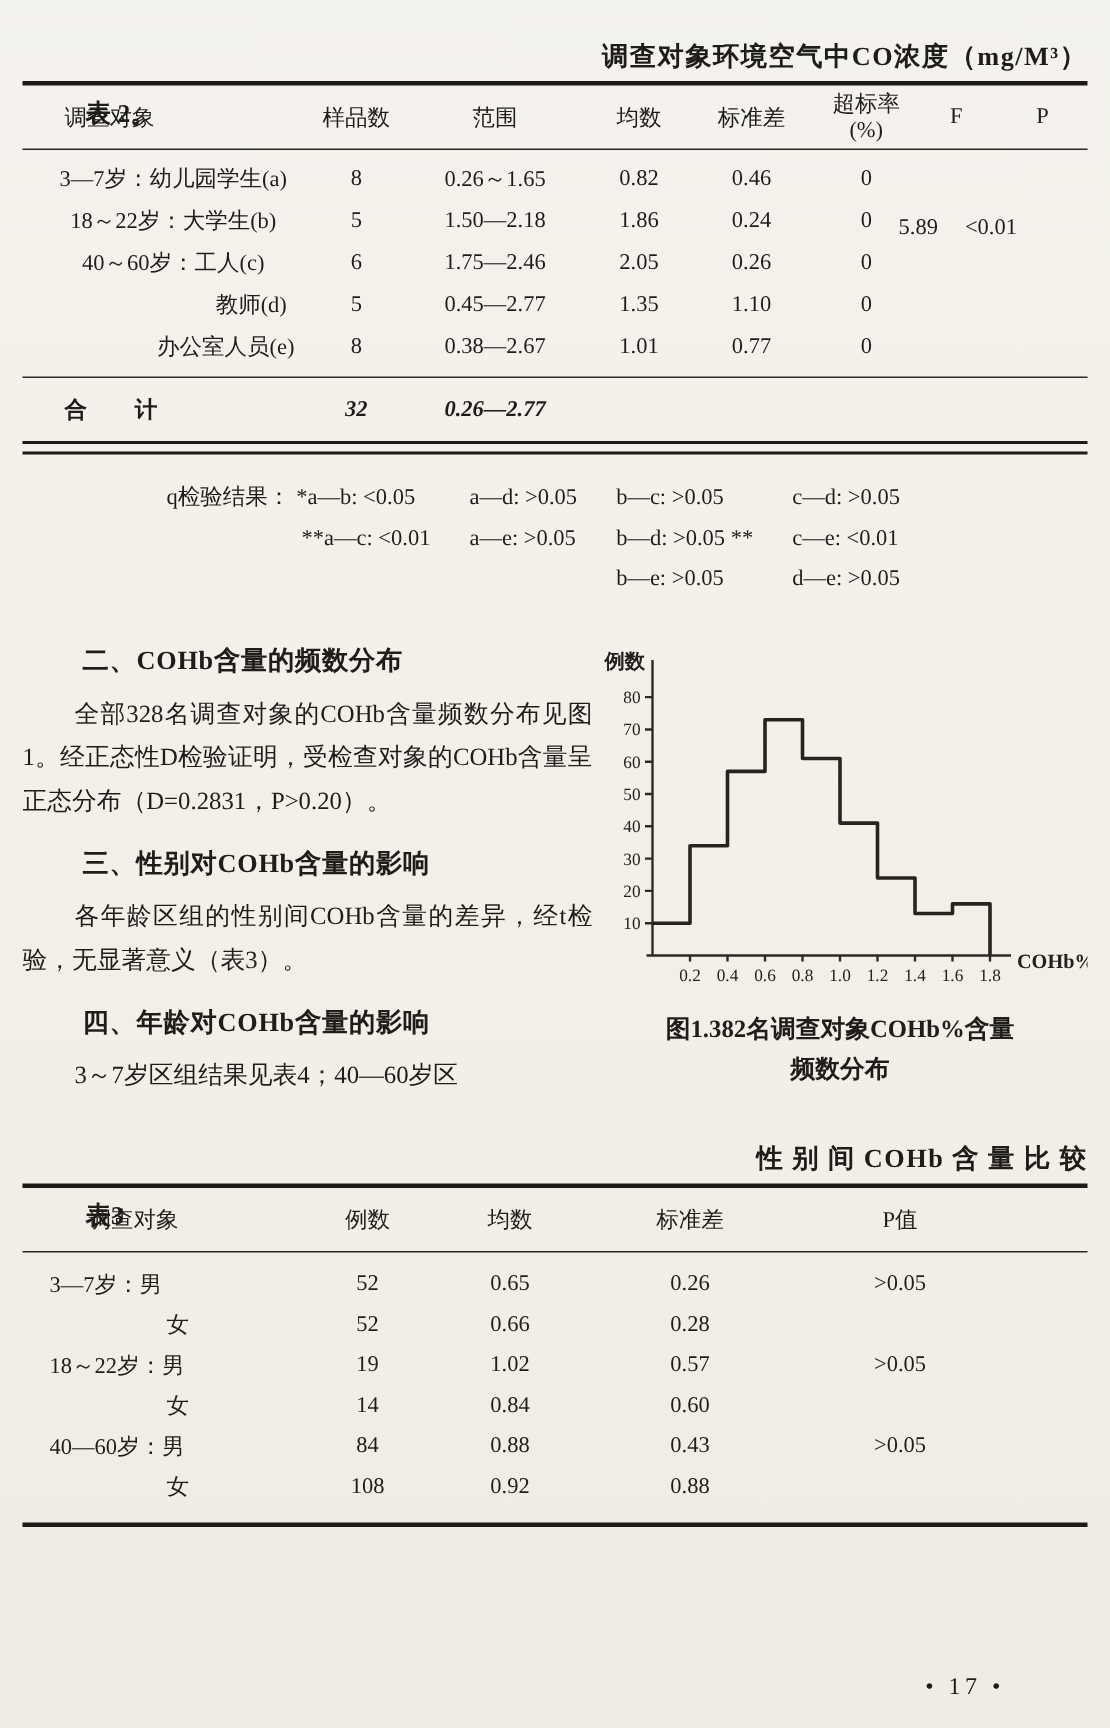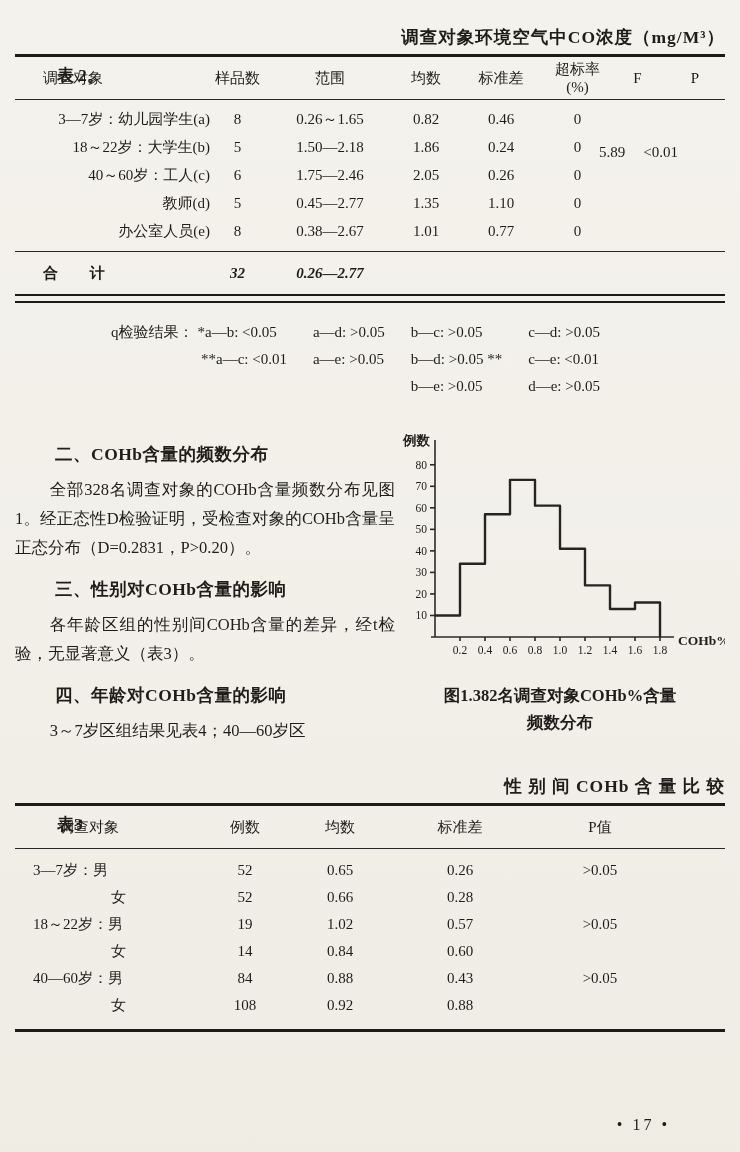--- a/index.html
+++ b/index.html
@@ -19,51 +19,51 @@
   .rule-thin{border-top:1.5px solid #2a2826;height:0;}
   .rule-double{height:5px;border-top:2px solid #1d1b18;border-bottom:2px solid #1d1b18;}
   
   .tbar{position:relative;height:34px;line-height:34px;}
   .tbar .tag{position:absolute;left:42px;font-weight:700;font-size:17px;margin-top:39px;}
   .tbar .ttl{display:block;text-align:right;font-weight:700;font-size:17.5px;letter-spacing:1px;}
   
   .t2-row{display:grid;grid-template-columns:195px 55px 130px 62px 88px 65px 55px 60px;align-items:center;height:28px;font-size:15px;}
   .t2-head{height:42px;font-size:15px;}
   .c{text-align:center;}
-  .c-label{text-align:right;padding-left:6px;white-space:nowrap;}
+  .c-label{text-align:center;padding-left:6px;white-space:nowrap;}
   .head-label{text-align:left;padding-left:28px;}
   .ind-d{padding-left:110px;}
   .ind-e{padding-left:76px;}
   .t2-body{position:relative;padding:5px 0 6px 0;}
   .fp{position:absolute;top:44px;left:584px;display:flex;gap:18px;font-size:15px;}
   .t2-total{display:grid;grid-template-columns:195px 55px 130px auto;align-items:center;height:42px;font-size:15px;font-style:italic;font-weight:bold;}
   .t2-total .tot-label{padding-left:28px;letter-spacing:14px;font-style:normal;}
   
   .qtest{display:flex;gap:26px;padding-left:96px;margin-top:16px;font-size:15px;}
   .qline{height:27px;line-height:27px;white-space:nowrap;}
   .q-intro{margin-right:4px;}
   .q-sub{padding-left:90px;}
   
   .mid{display:flex;margin-top:26px;}
   .mid-left{width:380px;}
   .mid-right{width:330px;padding-top:6px;}
   .sec-h{font-weight:700;font-size:17.5px;margin:15px 0 9px 40px;letter-spacing:0.5px;}
-  .sec-h.first{margin-top:16px;}
+  .sec-h.first{margin-top:2px;}
   .para{font-size:16.5px;line-height:29px;text-align:justify;text-indent:2.1em;margin:0;}
   .para-full{font-size:16.5px;line-height:29px;text-align:justify;margin:2px 0 0 0;}
   
   .hist{display:block;}
   .hist .ax{stroke:#2c2a27;stroke-width:1.6;fill:none;}
   .hist .step{fill:none;stroke:#262421;stroke-width:2.4;stroke-linejoin:round;}
   .hist text{font-family:"Liberation Serif","DejaVu Serif",serif;fill:#23211e;}
   .hist .tick{font-size:11.5px;}
   .hist .ty{text-anchor:end;}
   .hist .tx{text-anchor:middle;}
   .hist .axlabel{font-size:13.5px;font-weight:700;}
-  .fig-cap{font-weight:700;font-size:16.5px;text-align:center;margin-top:10px;line-height:27px;}
+  .fig-cap{font-weight:700;font-size:16.5px;text-align:center;margin-top:0;line-height:27px;}
   
   .t3{margin-top:24px;}
   .t3-row{display:grid;grid-template-columns:180px 100px 90px 150px 130px;align-items:center;height:27px;font-size:15px;}
   .t3-head{height:42px;font-size:15px;}
   .t3-body{padding:8px 0 10px 0;}
   .t3-label{text-align:left;padding-left:18px;white-space:nowrap;}
   .t3-label.fem{padding-left:96px;}
   .t3-head .t3-label{padding-left:44px;}
   
   .pageno{position:absolute;right:70px;bottom:18px;font-size:16px;font-weight:400;letter-spacing:3px;}

